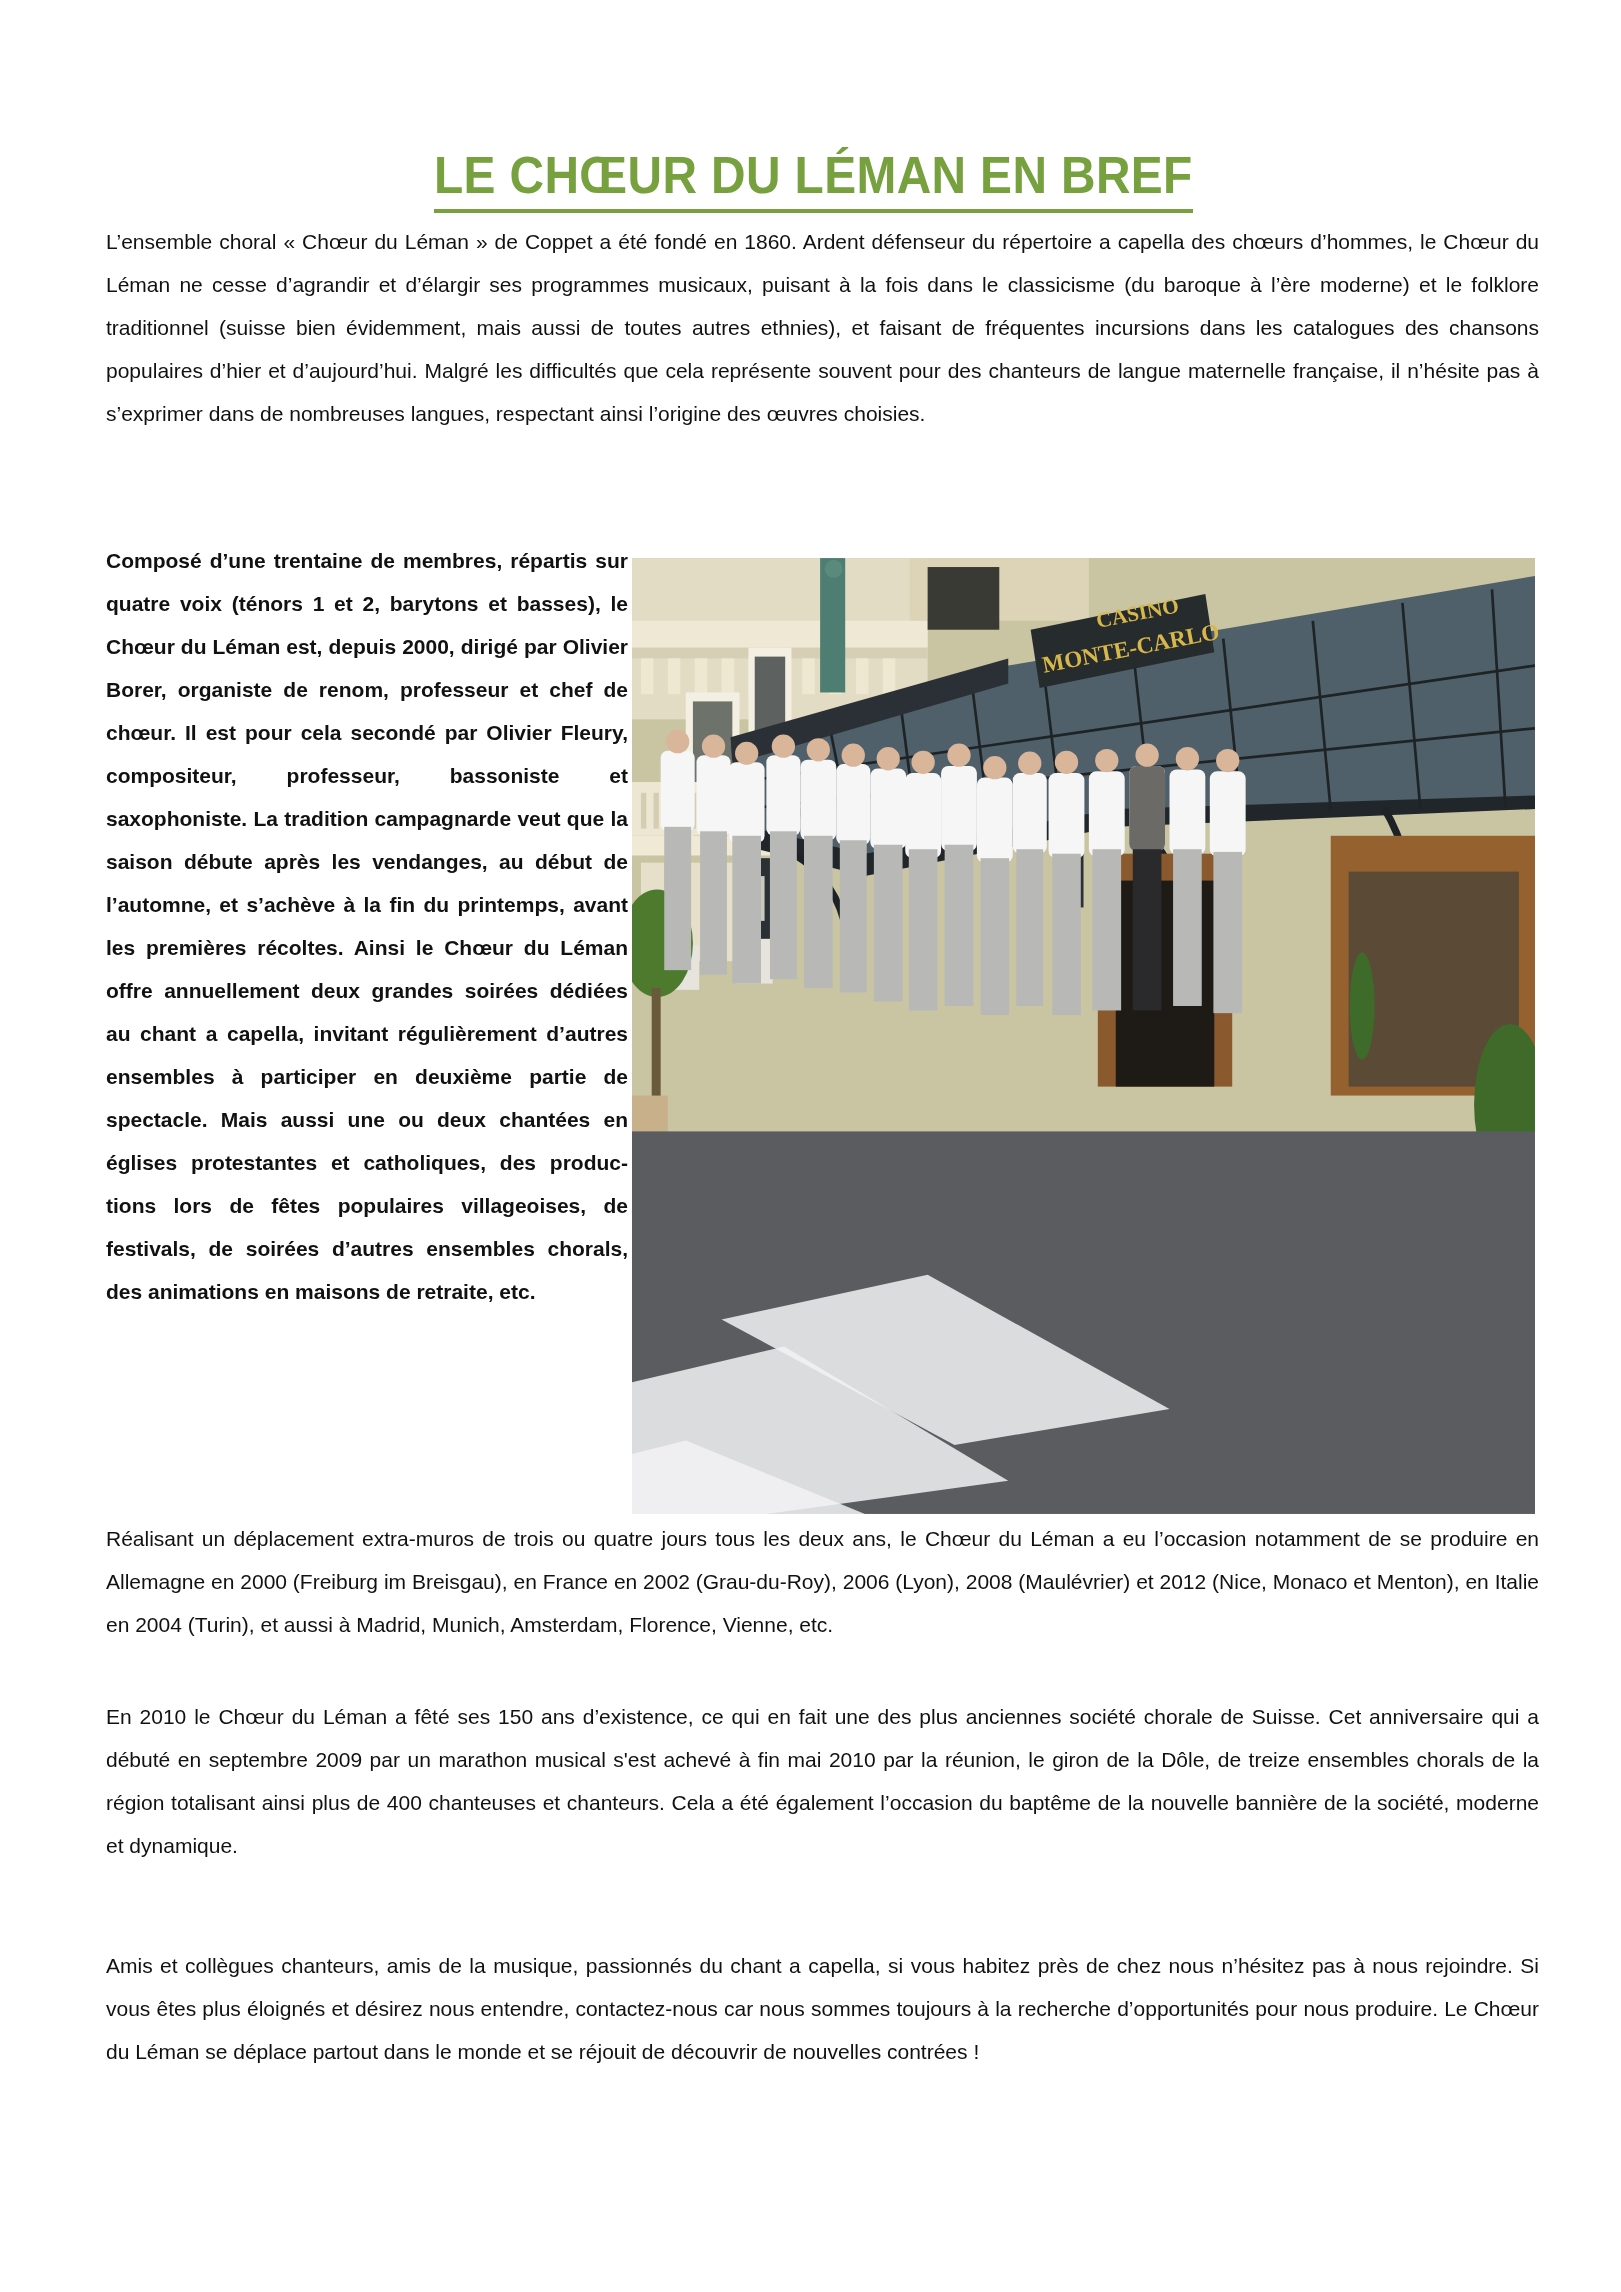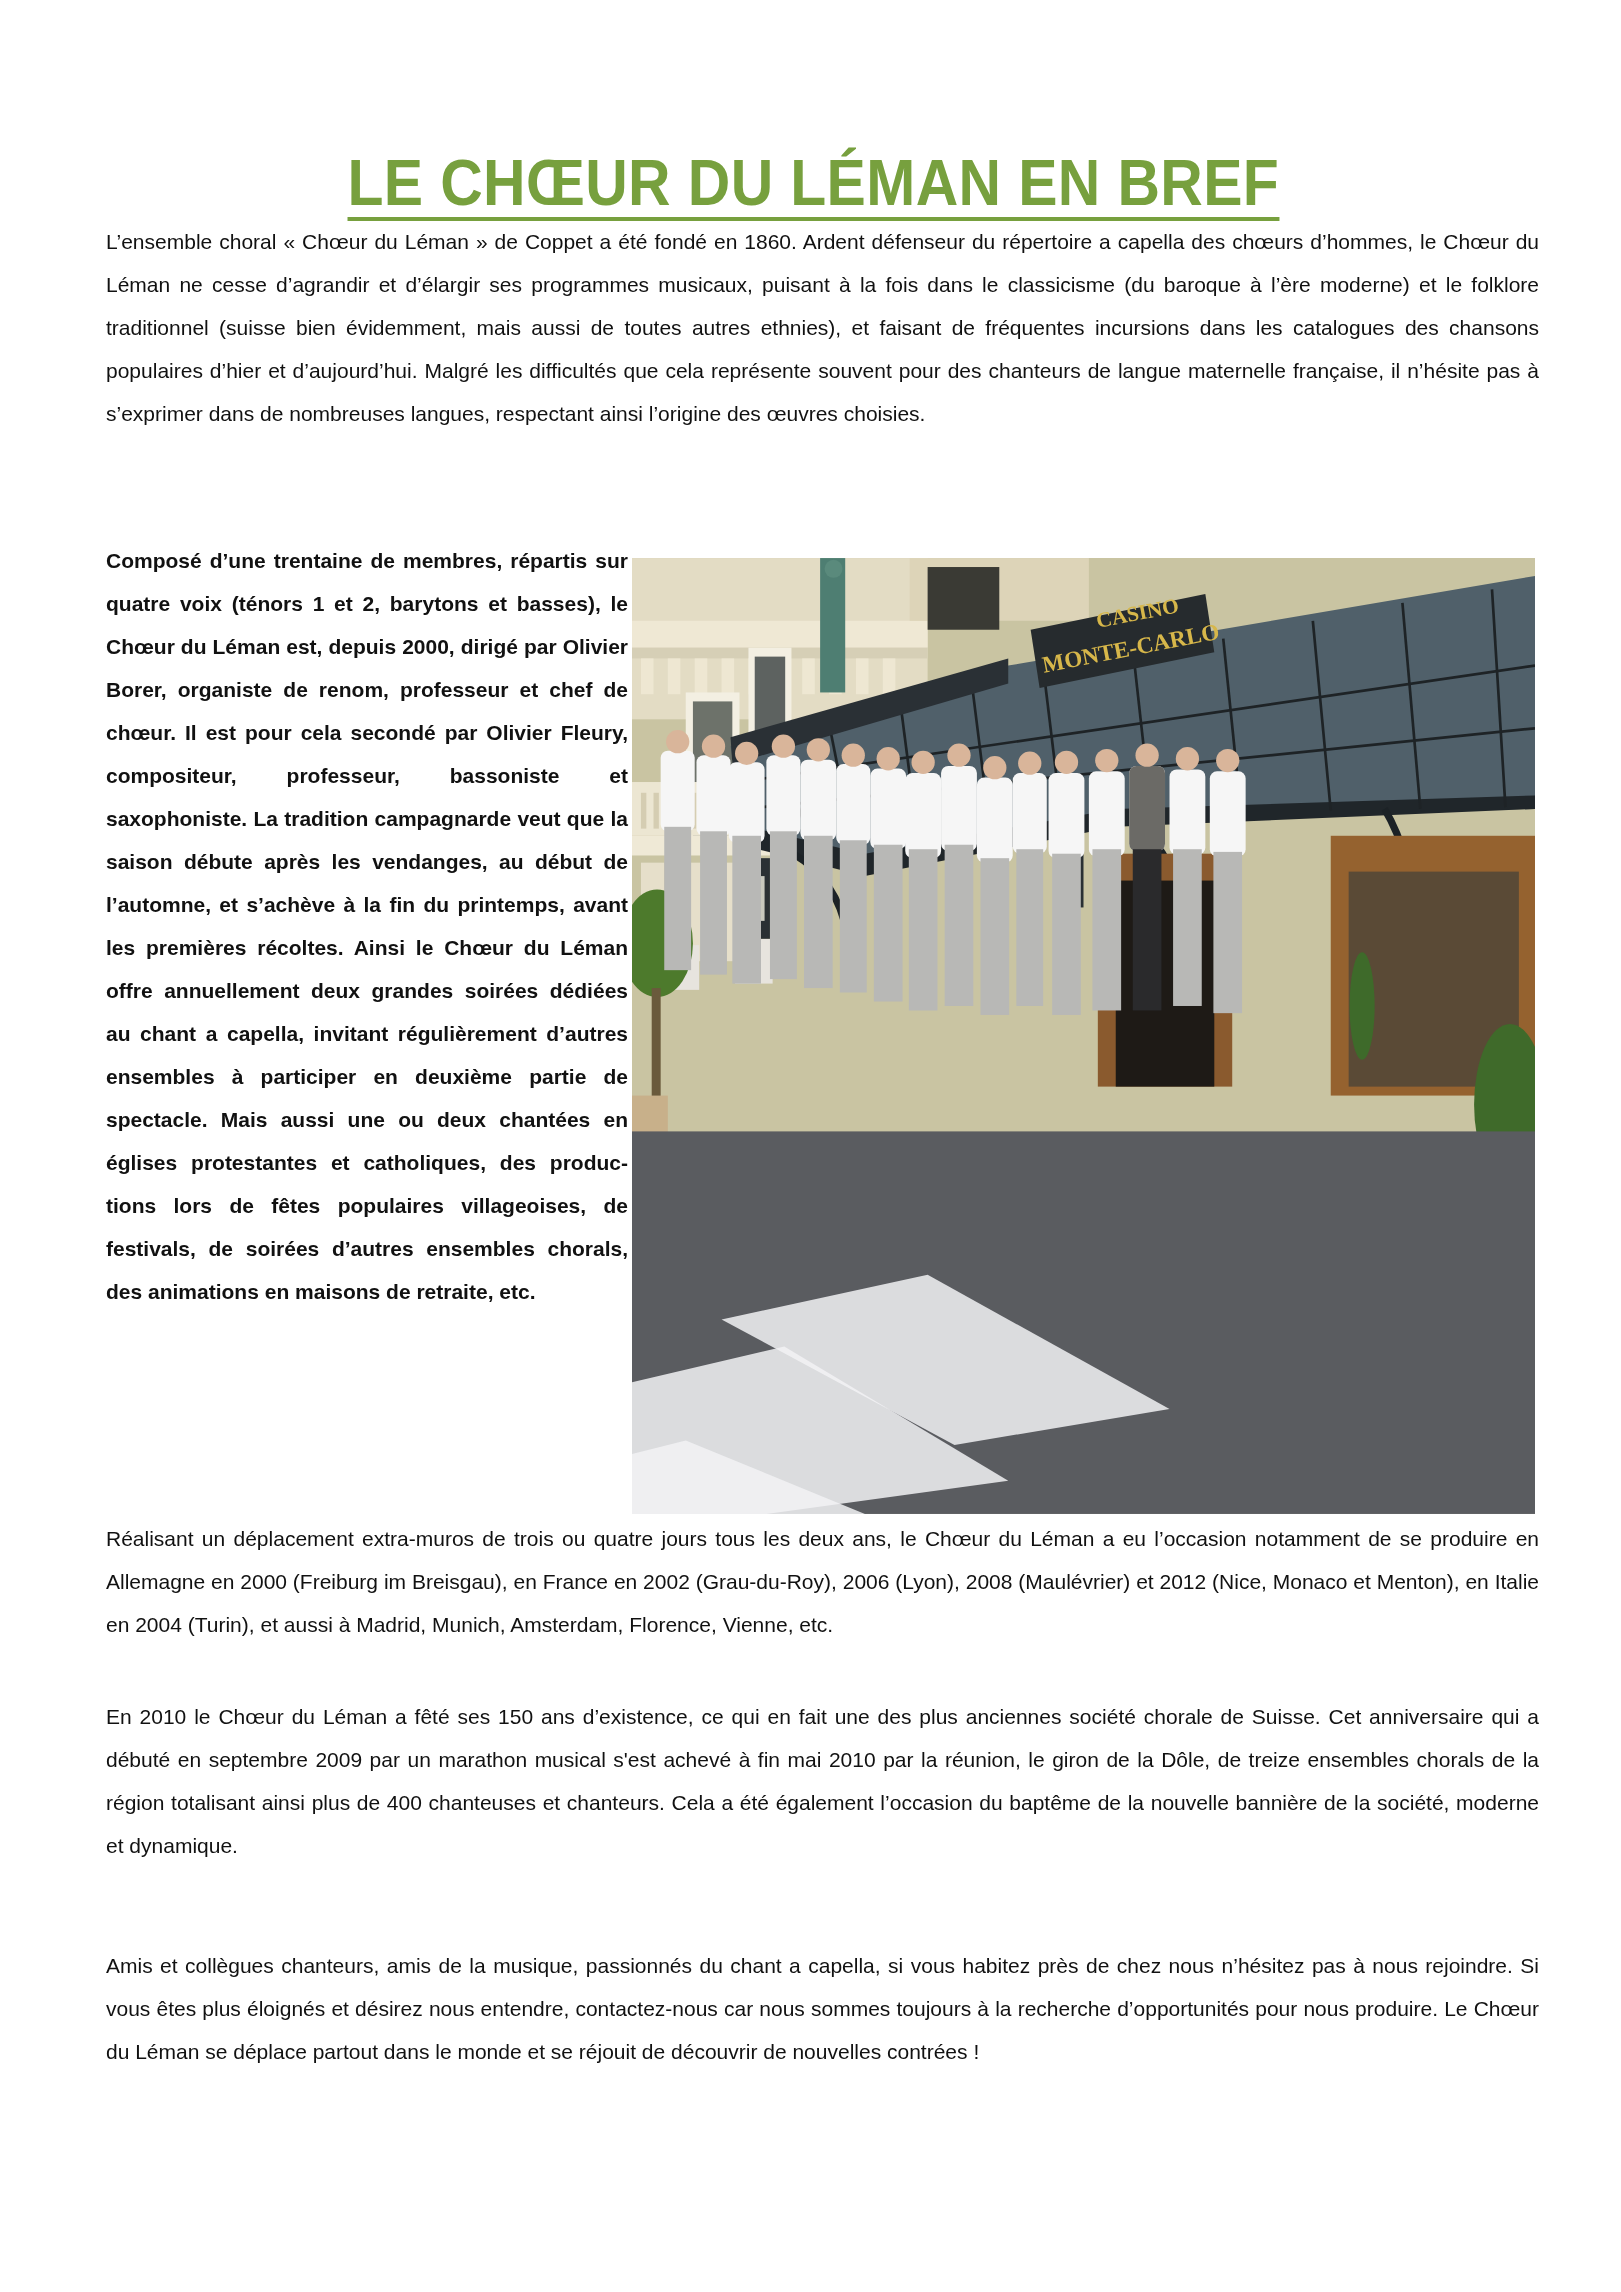--- a/index.html
+++ b/index.html
@@ -1,20 +1,20 @@
 <!DOCTYPE html>
 <html style="font-size:14.3px"><head>
 <meta charset="utf-8">
 <style>
   html, body { margin: 0; padding: 0; background: #ffffff; }
   body { width: 1622px; height: 2293px; position: relative; overflow: hidden;
          font-family: "Liberation Sans", "DejaVu Sans", sans-serif; color: #111; }
   .page { position: absolute; left: 97px; top: 0; width: 1433px; }
   .title { position: absolute; left: 0; top: 109px; width: 1433px; text-align: center;
-           font-family: "Liberation Sans", sans-serif; font-weight: bold; font-size: 64px;
+           font-family: "Liberation Sans", sans-serif; font-weight: bold; font-size: 52px;
            letter-spacing: 0.4px; line-height: 63px; }
   .title span { color: #77a03e; border-bottom: 4.5px solid #77a03e; padding-bottom: 1.8px;
                 display: inline-block; transform: scaleX(0.92); transform-origin: center; }
   p { margin: 9px; font-size: 21px; line-height: 43px; text-align: justify; hyphens: manual; }
   .para1 { position: absolute; left: 0; top: 211px; width: 1433px; }
   .float-wrap { position: absolute; left: 0; top: 530px; width: 1433px; height: 1057px; font-weight: bold; }
   .para2 { position: absolute; left: 0; top: 0; width: 522px; }
   .photo { position: absolute; left: 535px; top: 28px; width: 903px; height: 956px;
            overflow: hidden; background: #cfc9ad; }
   .para3 { position: absolute; left: 0; top: 1508px; width: 1433px; }

